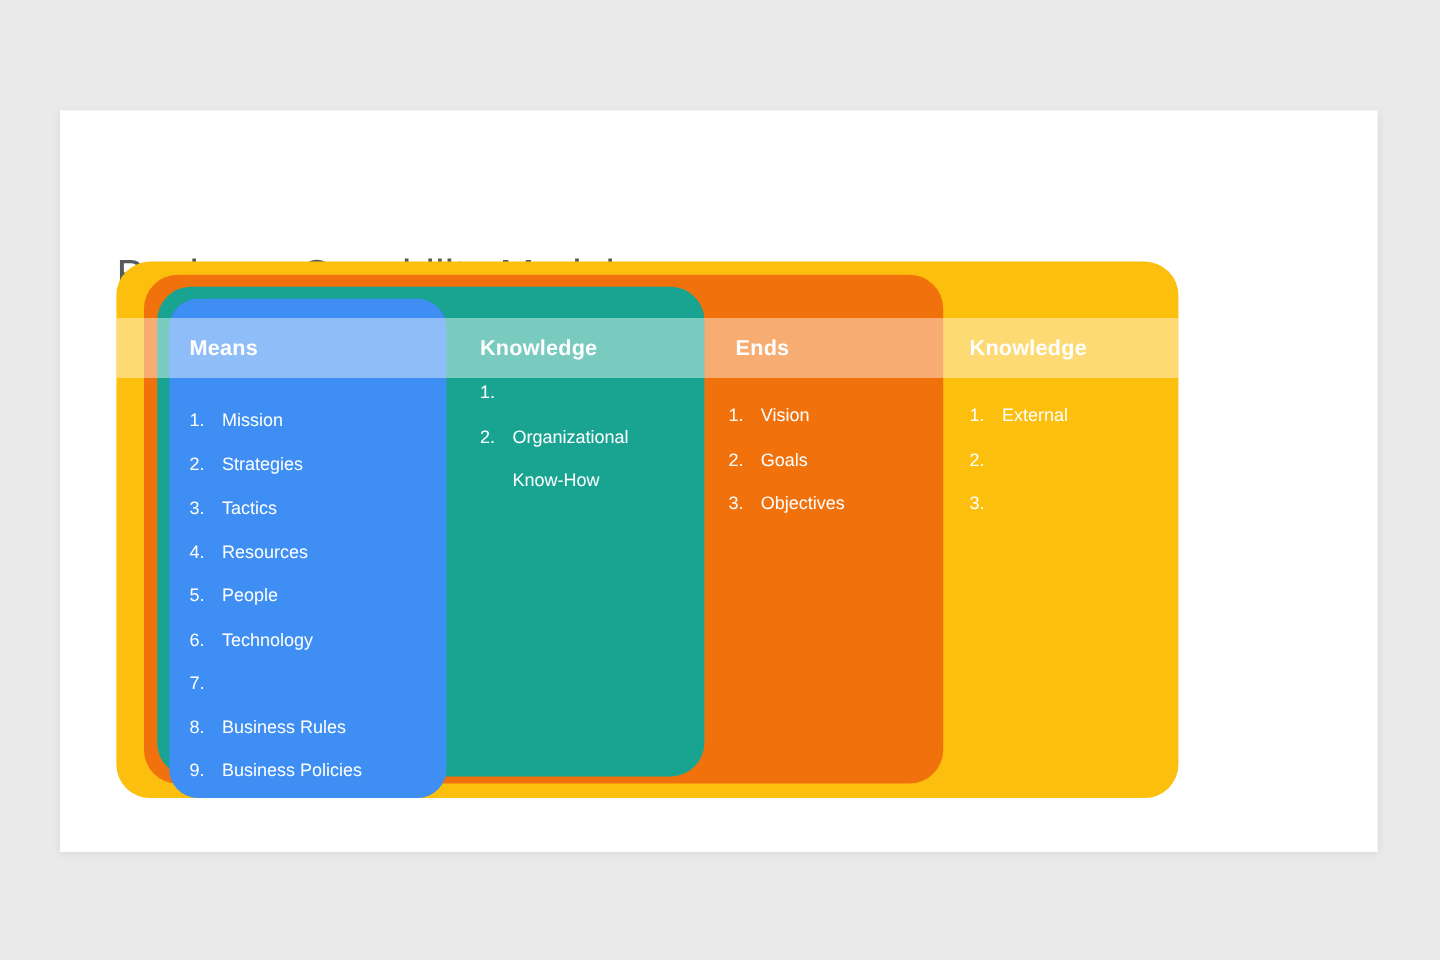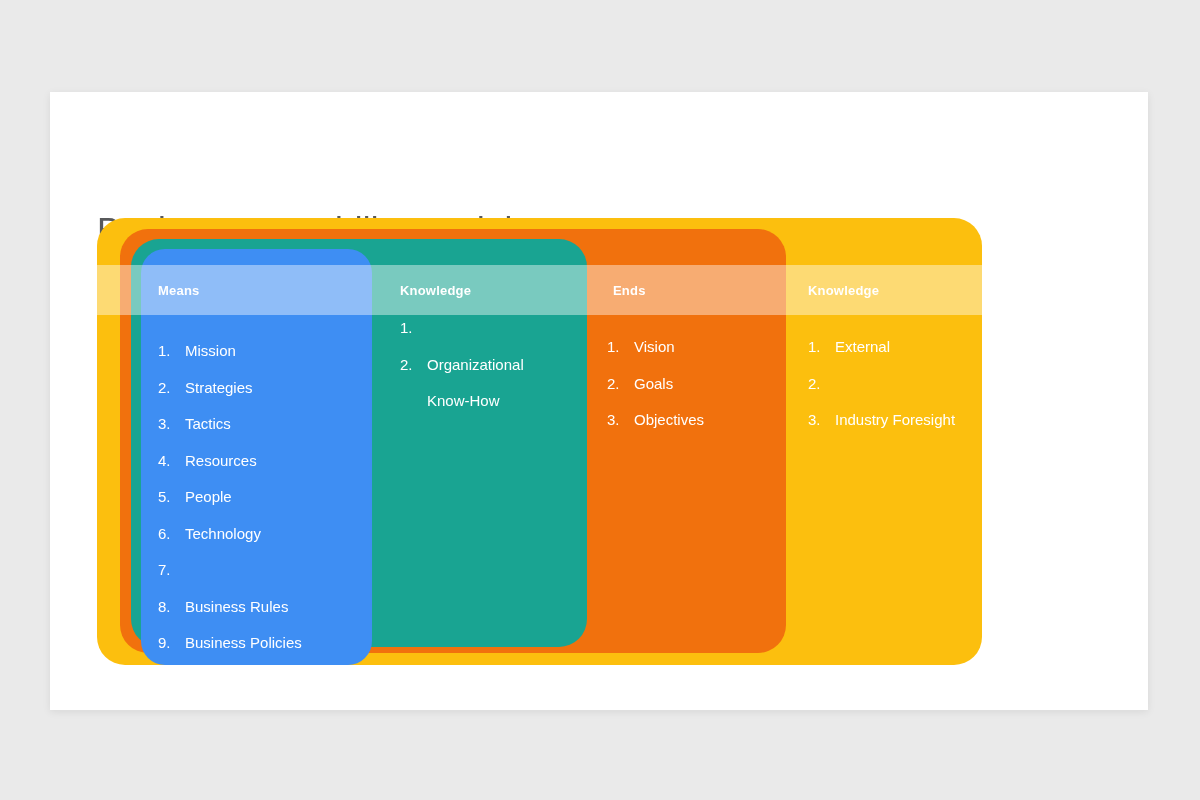--- a/index.html
+++ b/index.html
@@ -45,21 +45,21 @@
   .list-ends               { left:510px; top:111px; }
   .list-knowledge-external { left:711px; top:111px; }
 
   .header-band {
     position:absolute; left:0; right:0; top:47px; height:50px;
     background:rgba(255,255,255,0.42); z-index:6;
   }
   .layer-header {
     position:absolute; top:47px; height:50px; z-index:7;
     display:flex; align-items:center;
-    color:#ffffff; font-size:13px; font-weight:bold; letter-spacing:0.2px;
+    color:#ffffff; font-size:18px; font-weight:bold; letter-spacing:0.2px;
   }
   .hdr-means              { left:61px;  }
   .hdr-knowledge-internal { left:303px; }
   .hdr-ends               { left:516px; }
   .hdr-knowledge-external { left:711px; }
 </style>
 </head>
 <body>
 
 <div class="slide">
@@ -139,21 +139,20 @@
     <ol class="list list-knowledge-external">
       <li>
           <span class="num">1.</span>
           <span class="label">External</span>
         </li>
       <li>
           <span class="num">2.</span>
         </li>
       <li>
           <span class="num">3.</span>
-          <span class="label">Industry Foresight</span>
         </li>
     </ol>
 
     <div class="header-band"></div>
     <div class="layer-header hdr-means">Means</div>
     <div class="layer-header hdr-knowledge-internal">Knowledge</div>
     <div class="layer-header hdr-ends">Ends</div>
     <div class="layer-header hdr-knowledge-external">Knowledge</div>
 
   </div>

